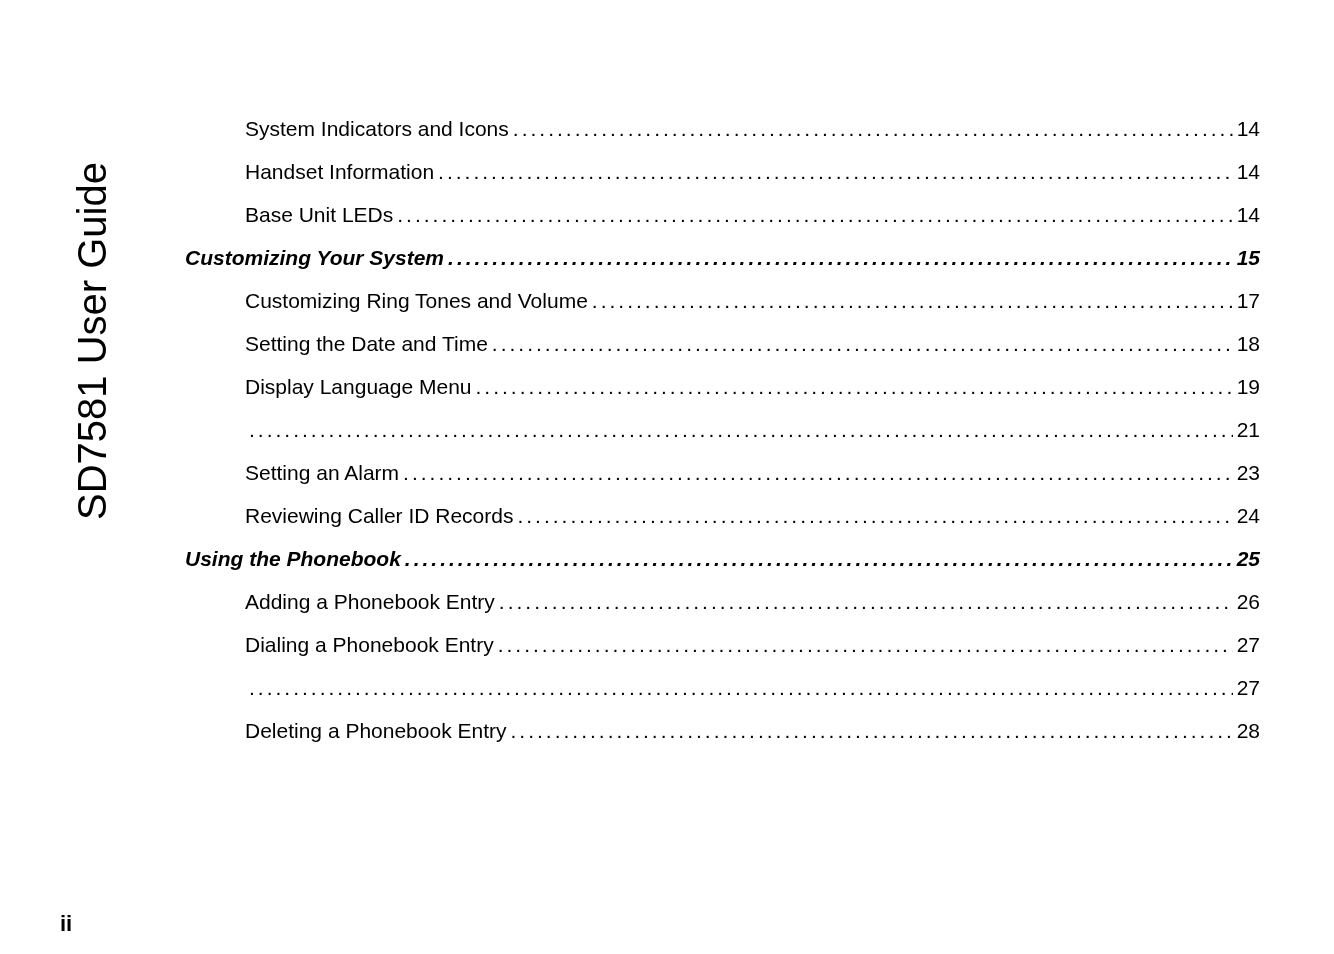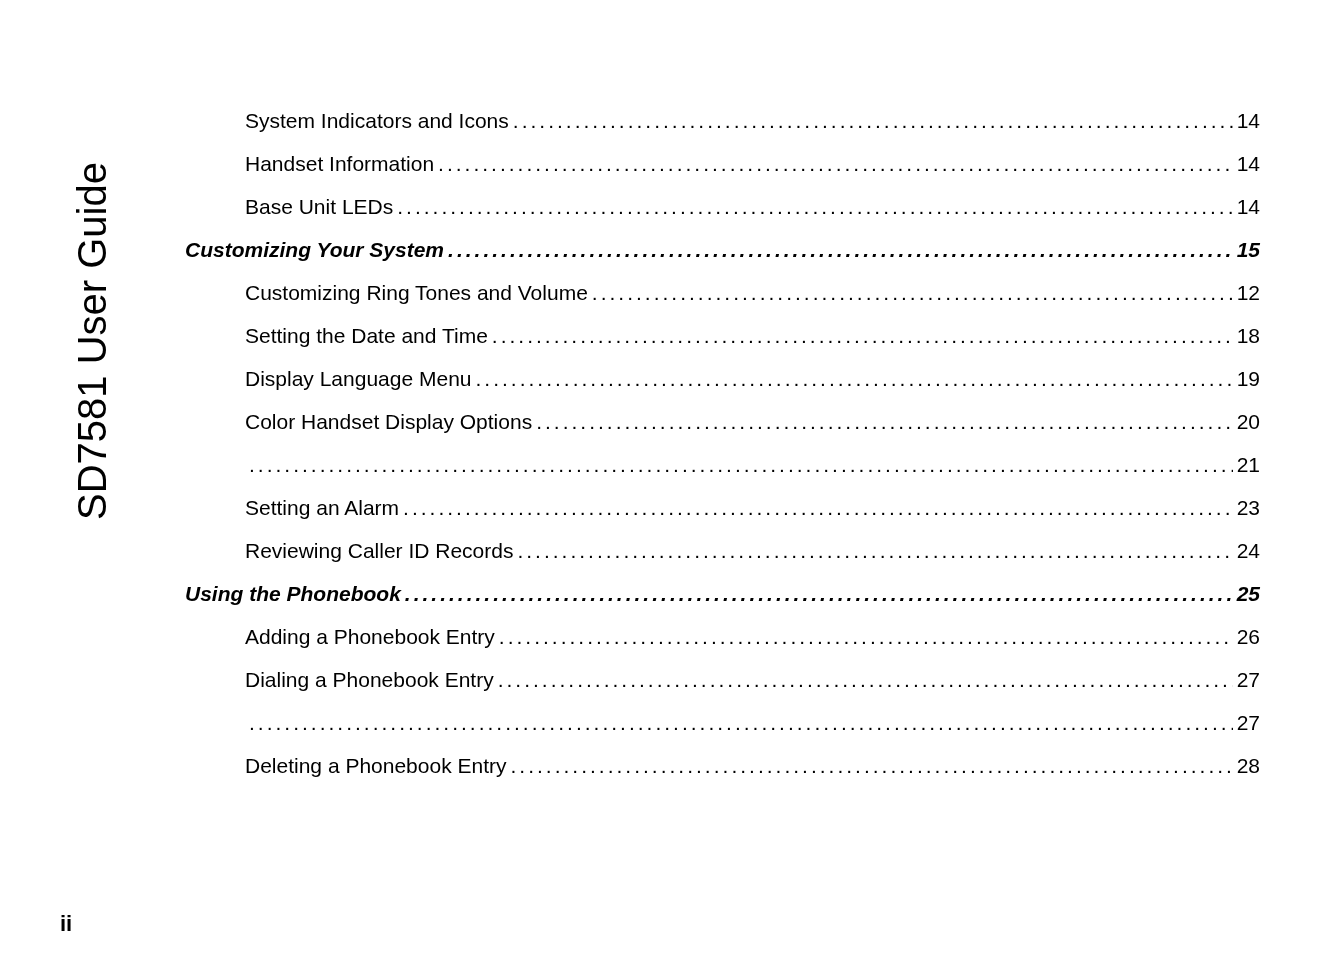--- a/index.html
+++ b/index.html
@@ -1,20 +1,20 @@
 <!DOCTYPE html>
 <html><head>
 <meta charset="utf-8">
 <style>
   html,body{margin:0;padding:0;width:1334px;height:954px;background:#fff;font-family:Arial,Helvetica,sans-serif;color:#000}
   .page{position:relative;width:1334px;height:954px}
   .sidebar-title{position:absolute;left:70px;top:520px;transform:rotate(-90deg);transform-origin:left top;font-family:Arial,Helvetica,sans-serif;font-size:40px;letter-spacing:0px;white-space:nowrap}
   .page-num{position:absolute;left:60px;top:911px;font-family:Arial,Helvetica,sans-serif;font-size:22px;font-weight:700}
   .content{position:absolute;left:185px;top:110px;width:1075px;font-family:Arial,Helvetica,sans-serif;font-size:21px;line-height:1.0}
-  .toc-line{display:flex;align-items:center;margin:0 0 22px 0}
+  .toc-line{display:flex;align-items:center;margin:8px 0 22px 0}
   .toc-sub{padding-left:60px}
   .toc-heading{font-weight:700;font-style:italic}
   .toc-heading .page-ref{font-weight:700;}
   .title-text{white-space:nowrap}
   .leader{flex:1;overflow:hidden;white-space:nowrap;letter-spacing:3px;color:#000;padding:0 4px}
   .leader::before{content:"........................................................................................................................................................................................................";}
   .page-ref{white-space:nowrap;padding-left:4px}
 </style>
 </head>
 <body>
@@ -45,40 +45,35 @@
 
     <div class="toc-line toc-heading">
       <span class="title-text">Customizing Your System</span>
       <span class="leader"></span>
       <span class="page-ref">15</span>
     </div>
 
     <div class="toc-line toc-sub">
       <span class="title-text">Customizing Ring Tones and Volume</span>
       <span class="leader"></span>
-      <span class="page-ref">12</span>
+      <span class="page-ref">17</span>
     </div>
 
     <div class="toc-line toc-sub">
       <span class="title-text">Setting the Date and Time</span>
       <span class="leader"></span>
       <span class="page-ref">18</span>
     </div>
 
     <div class="toc-line toc-sub">
       <span class="title-text">Display Language Menu</span>
       <span class="leader"></span>
       <span class="page-ref">19</span>
     </div>
 
-    <div class="toc-line toc-sub">
-      <span class="title-text">Color Handset Display Options</span>
-      <span class="leader"></span>
-      <span class="page-ref">20</span>
-    </div>
 
     <div class="toc-line toc-sub">
       <span class="leader"></span>
       <span class="page-ref">21</span>
     </div>
 
     <div class="toc-line toc-sub">
       <span class="title-text">Setting an Alarm</span>
       <span class="leader"></span>
       <span class="page-ref">23</span>

